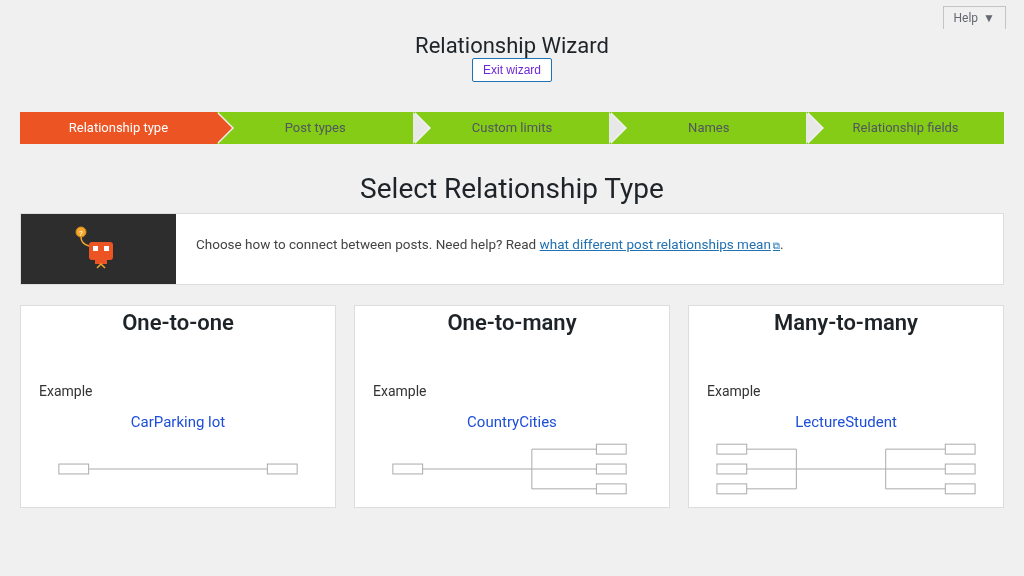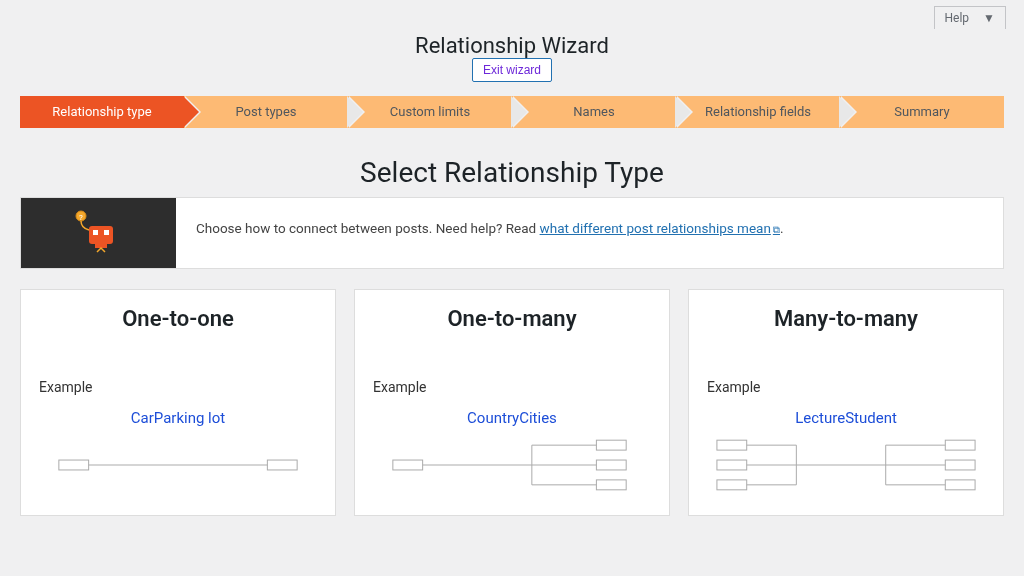--- a/index.html
+++ b/index.html
@@ -18,21 +18,21 @@
   }
   .help-tab {
     background: #f0f0f1;
     border: 1px solid #c3c4c7;
     border-bottom: none;
     padding: 4px 10px;
     font-size: 12px;
     color: #646970;
     display: flex;
     align-items: center;
-    gap: 14px;
+    gap: 5px;
     cursor: pointer;
   }
   .header-row {
     display: flex;
     justify-content: space-between;
     align-items: center;
     padding: 4px 20px 14px 20px;
     flex-direction: column;
   }
   .page-title {
@@ -44,32 +44,32 @@
     background: #fff;
     border: 1px solid #2271b1;
     color: #6d28d9;
     font-size: 12px;
     padding: 4px 10px;
     cursor: pointer;
     border-radius: 2px;
   }
   .steps {
     display: flex;
-    margin: 0 20px;
+    margin: 16px 20px;
     background: #e8e8e8;
   }
   .step {
     flex: 1;
     position: relative;
     height: 32px;
     line-height: 32px;
     text-align: center;
     font-size: 13px;
     color: #50575e;
-    background: #fdba74;
+    background: #84cc16;
   }
   .step.active {
     background: #ec5424;
     color: #fff;
   }
   .step::after {
     content: "";
     position: absolute;
     right: -15px;
     top: 0;
@@ -124,21 +124,21 @@
   .ext-icon { font-size: 10px; margin-left: 2px; }
   .cards {
     display: flex;
     gap: 18px;
     padding: 0 20px;
   }
   .card {
     flex: 1;
     background: #fff;
     border: 1px solid #ddd;
-    padding: 16px 18px;
+    padding: 4px 18px;
     cursor: pointer;
   }
   .card h3 {
     text-align: center;
     font-size: 22px;
     font-weight: 600;
     margin-bottom: 48px;
   }
   .example-label {
     font-size: 14px;
@@ -170,21 +170,20 @@
   <h1 class="page-title">Relationship Wizard</h1>
   <button class="exit-btn">Exit wizard</button>
 </div>
 
 <div class="steps">
     <div class="step active">Relationship type</div>
     <div class="step">Post types</div>
     <div class="step">Custom limits</div>
     <div class="step">Names</div>
     <div class="step">Relationship fields</div>
-    <div class="step">Summary</div>
   </div>
 
 <h2 class="main-heading">Select Relationship Type</h2>
 
 <div class="info-bar">
   <div class="info-icon-panel">
     <svg width="60" height="50" viewBox="0 0 60 50">
       <circle cx="12" cy="8" r="5" fill="#f4a72b" stroke="#d48a1a"></circle>
       <text x="12" y="12" text-anchor="middle" font-size="8" fill="#fff">?</text>
       <path d="M12 13 Q12 20 20 22" stroke="#f4a72b" stroke-width="1.5" fill="none"></path>

